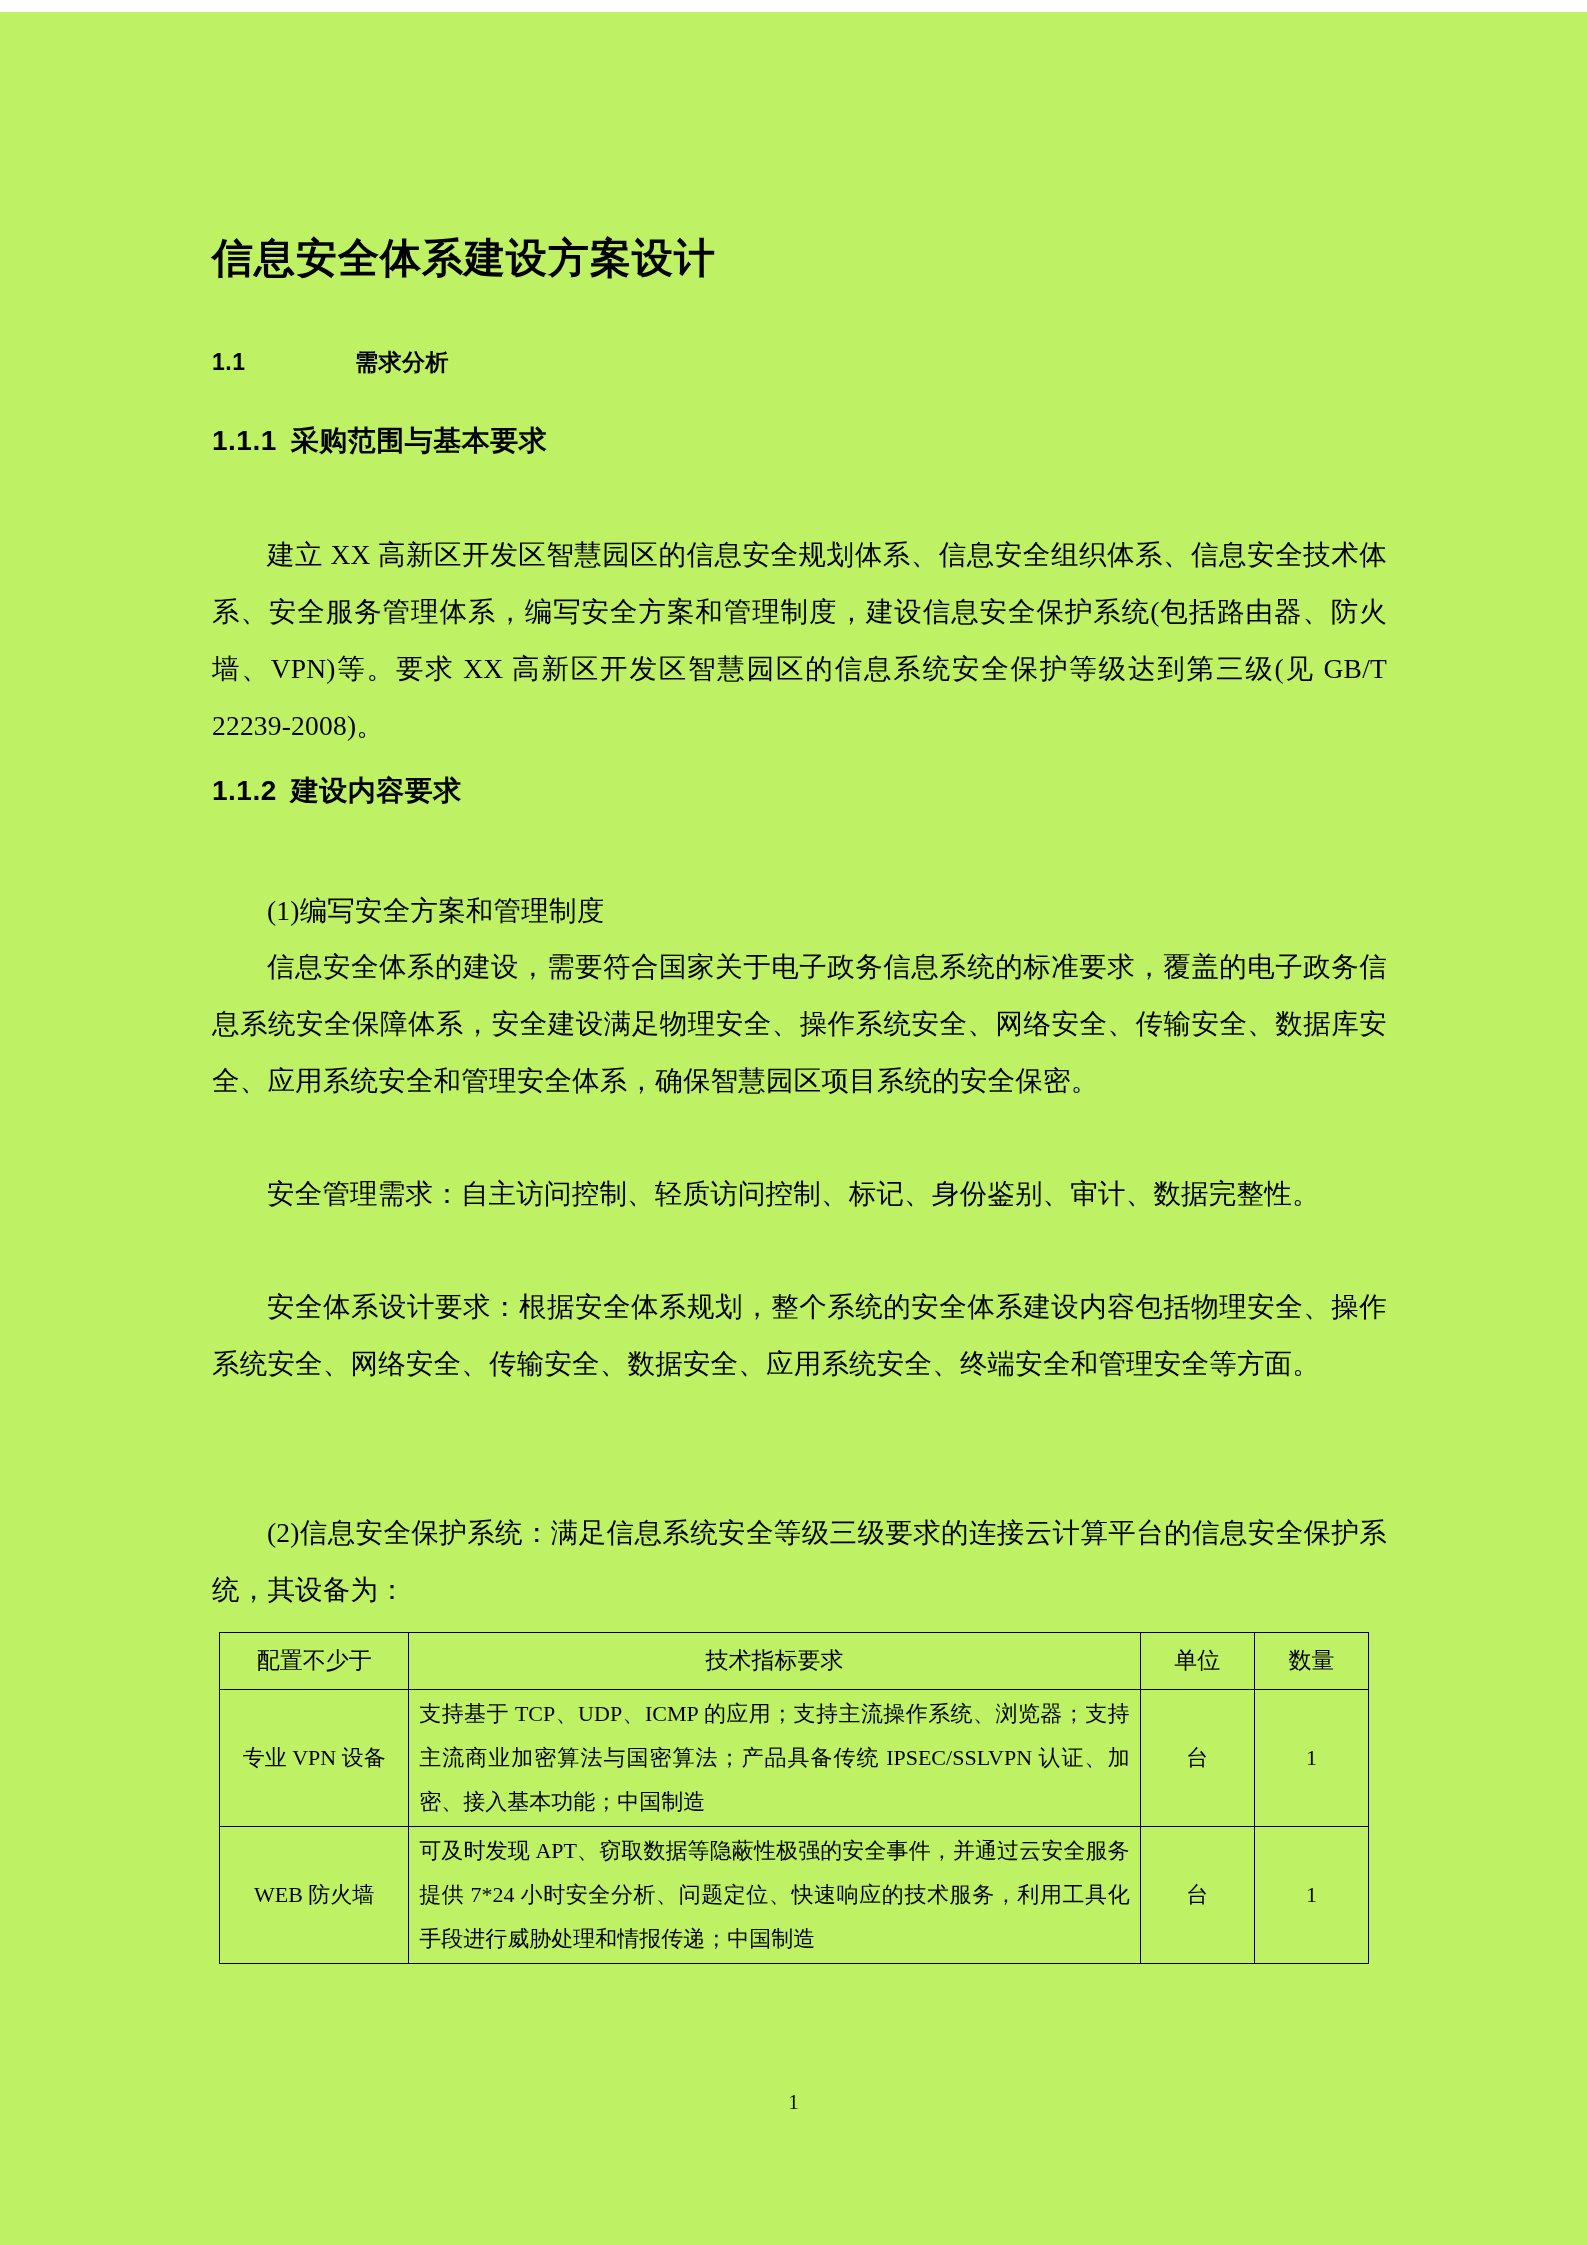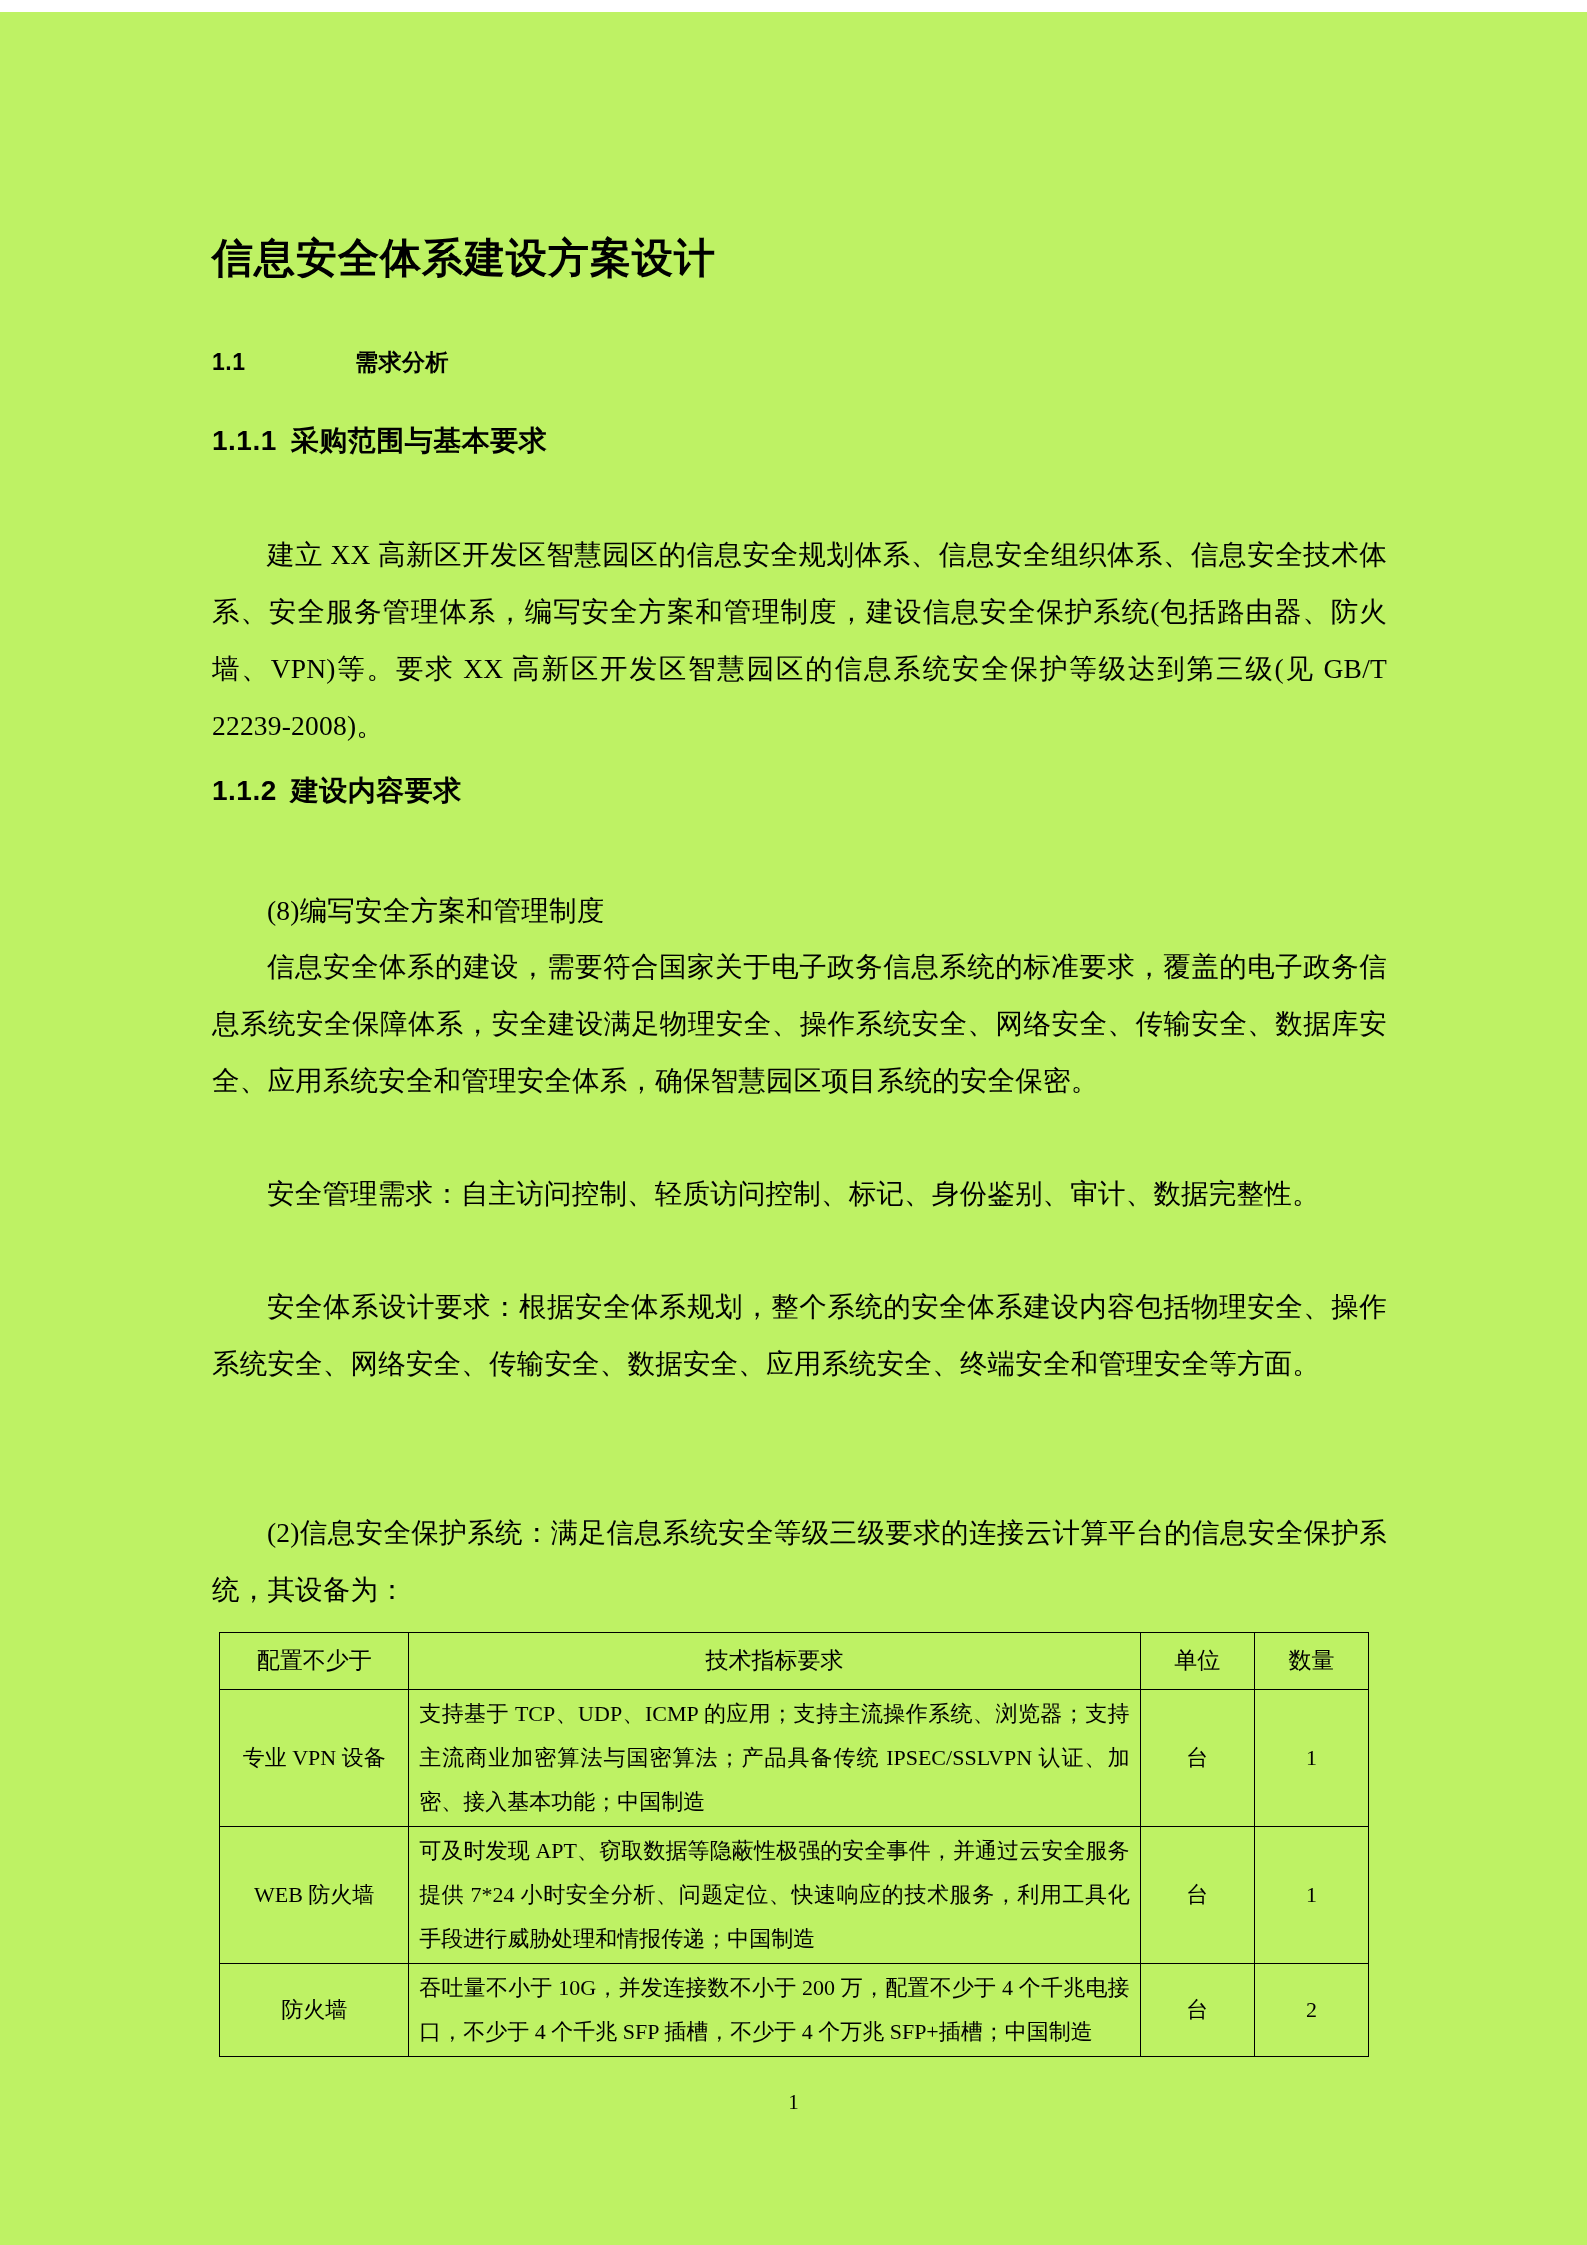--- a/index.html
+++ b/index.html
@@ -137,21 +137,21 @@
     <h3 class="h-2 sec111">
       <span class="num">1.1.1</span><span>采购范围与基本要求</span>
     </h3>
 
     <p class="para indent p1">建立 XX 高新区开发区智慧园区的信息安全规划体系、信息安全组织体系、信息安全技术体系、安全服务管理体系，编写安全方案和管理制度，建设信息安全保护系统(包括路由器、防火墙、VPN)等。要求 XX 高新区开发区智慧园区的信息系统安全保护等级达到第三级(见 GB/T 22239-2008)。</p>
 
     <h3 class="h-2 sec112">
       <span class="num">1.1.2</span><span>建设内容要求</span>
     </h3>
 
-    <p class="para indent p2">(8)编写安全方案和管理制度</p>
+    <p class="para indent p2">(1)编写安全方案和管理制度</p>
     <p class="para indent p3">信息安全体系的建设，需要符合国家关于电子政务信息系统的标准要求，覆盖的电子政务信息系统安全保障体系，安全建设满足物理安全、操作系统安全、网络安全、传输安全、数据库安全、应用系统安全和管理安全体系，确保智慧园区项目系统的安全保密。</p>
     <p class="para indent p4">安全管理需求：自主访问控制、轻质访问控制、标记、身份鉴别、审计、数据完整性。</p>
     <p class="para indent p5">安全体系设计要求：根据安全体系规划，整个系统的安全体系建设内容包括物理安全、操作系统安全、网络安全、传输安全、数据安全、应用系统安全、终端安全和管理安全等方面。</p>
     <p class="para indent p6">(2)信息安全保护系统：满足信息系统安全等级三级要求的连接云计算平台的信息安全保护系统，其设备为：</p>
 
     <table class="spec-table">
       <thead>
         <tr>
           <th class="col-name">配置不少于</th>
           <th class="col-spec">技术指标要求</th>
@@ -165,25 +165,19 @@
           <td class="col-spec">支持基于 TCP、UDP、ICMP 的应用；支持主流操作系统、浏览器；支持主流商业加密算法与国密算法；产品具备传统 IPSEC/SSLVPN 认证、加密、接入基本功能；中国制造</td>
           <td class="col-unit">台</td>
           <td class="col-qty">1</td>
         </tr>
         <tr>
           <td class="col-name">WEB 防火墙</td>
           <td class="col-spec">可及时发现 APT、窃取数据等隐蔽性极强的安全事件，并通过云安全服务提供 7*24 小时安全分析、问题定位、快速响应的技术服务，利用工具化手段进行威胁处理和情报传递；中国制造</td>
           <td class="col-unit">台</td>
           <td class="col-qty">1</td>
         </tr>
-        <tr>
-          <td class="col-name">防火墙</td>
-          <td class="col-spec">吞吐量不小于 10G，并发连接数不小于 200 万，配置不少于 4 个千兆电接口，不少于 4 个千兆 SFP 插槽，不少于 4 个万兆 SFP+插槽；中国制造</td>
-          <td class="col-unit">台</td>
-          <td class="col-qty">2</td>
-        </tr>
       </tbody>
     </table>
 
   </div>
 
   <div class="page-number">1</div>
 </div>
 
 </body></html>

